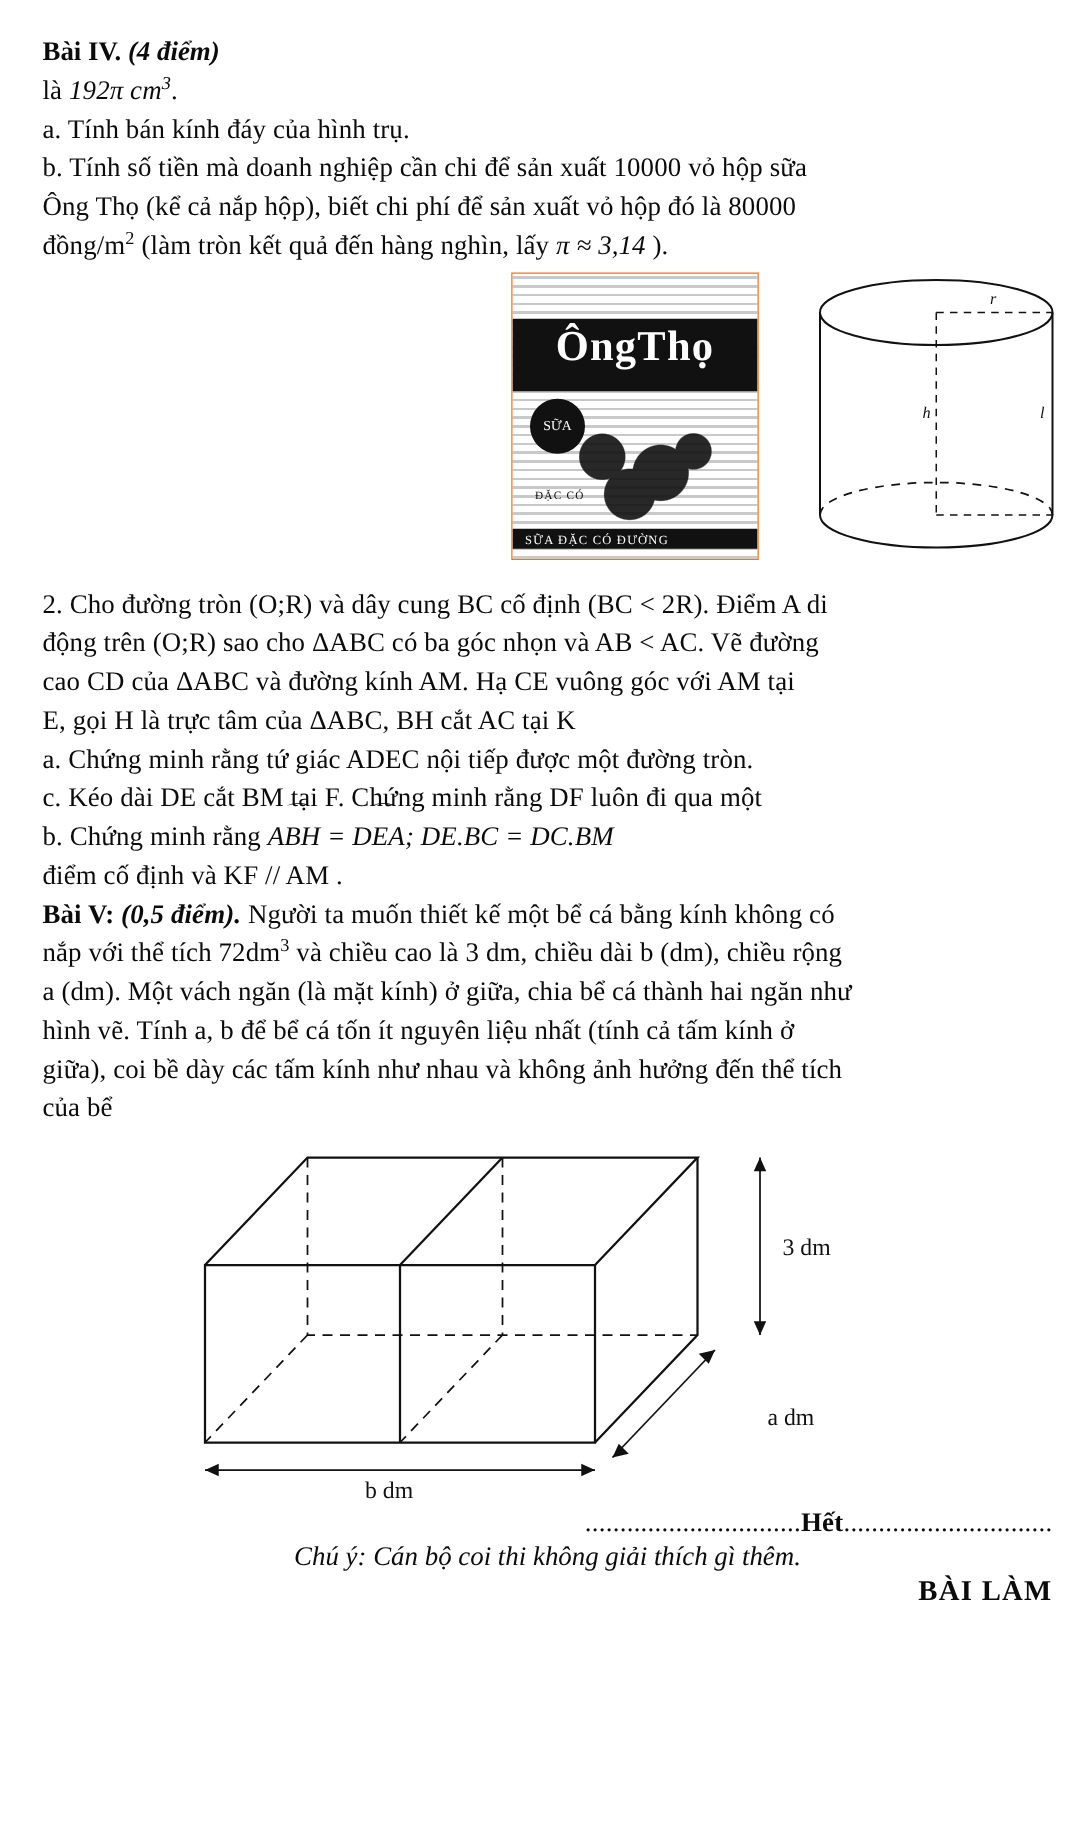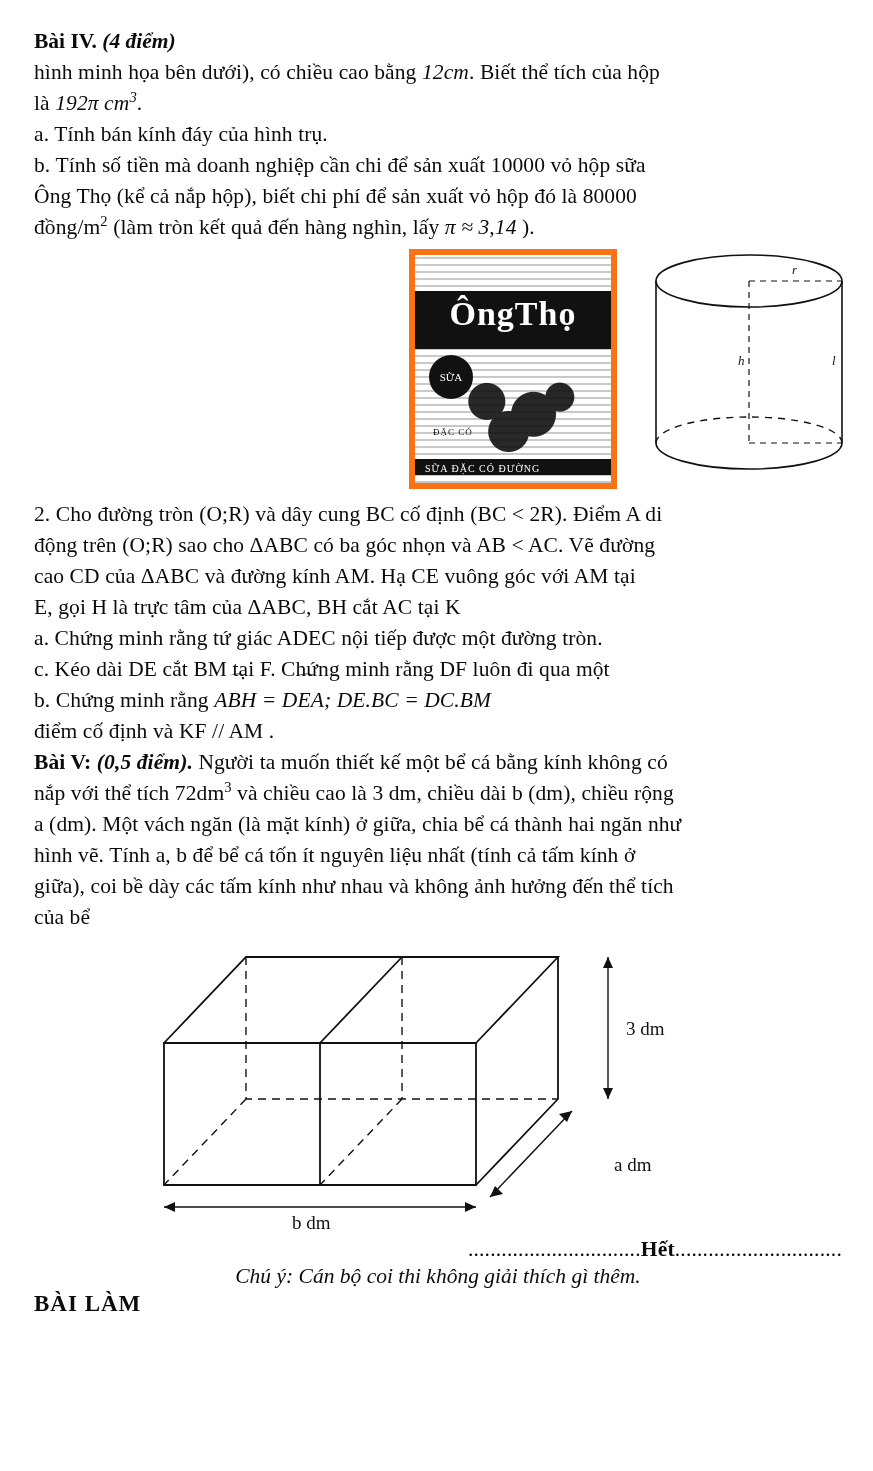--- a/index.html
+++ b/index.html
@@ -55,21 +55,21 @@
     height: 252px;
     margin-top: 4px;
   }
   .can {
     position: absolute;
     left: 375px;
     top: 2px;
     width: 196px;
     height: 228px;
     background: #ffffff;
-    border: 6px solid #f97316;
+    border: 1px solid #f97316;
     overflow: hidden;
   }
   .can-inner {
     position: absolute;
     inset: 0;
     background:
       repeating-linear-gradient(0deg, rgba(0,0,0,0.85) 0 2px, rgba(0,0,0,0) 2px 7px);
     opacity: 0.25;
   }
   .can-band {
@@ -144,21 +144,21 @@
     letter-spacing: 0.2px;
   }
   .dots-line .het { font-weight: bold; }
   .note {
     text-align: center;
     font-style: italic;
     font-size: 21.5px;
     margin-top: 2px;
   }
   .bailam {
-    text-align: left;
+    text-align: right;
     font-weight: bold;
     font-size: 23px;
     letter-spacing: 1px;
     margin-top: 2px;
   }
   .ovl { position: relative; display: inline-block; }
   .ovl::before {
     content: "⌒";
     position: absolute;
     left: 50%;
@@ -172,23 +172,20 @@
 <body>
 
 <div class="page">
   <div class="content">
 
     <div class="hdr">
       <span>Bài IV.</span>
       <span class="pts">(4 điểm)</span>
     </div>
 
-    <div class="line">
-      <span>hình minh họa bên dưới), có chiều cao bằng </span><span class="mi">12cm</span><span>. Biết thể tích của hộp</span>
-    </div>
     <div class="line">
       <span>là </span><span class="mi">192π cm</span><sup class="mi">3</sup><span>.</span>
     </div>
 
     <div class="line">a. Tính bán kính đáy của hình trụ.</div>
     <div class="line">b. Tính số tiền mà doanh nghiệp cần chi để sản xuất 10000 vỏ hộp sữa</div>
     <div class="line">Ông Thọ (kể cả  nắp hộp), biết chi phí để sản xuất vỏ hộp đó là 80000</div>
     <div class="line">
       <span>đồng/m</span><sup>2</sup><span> (làm tròn kết quả đến hàng nghìn, lấy </span><span class="mi">π ≈ 3,14</span><span> ).</span>
     </div>

